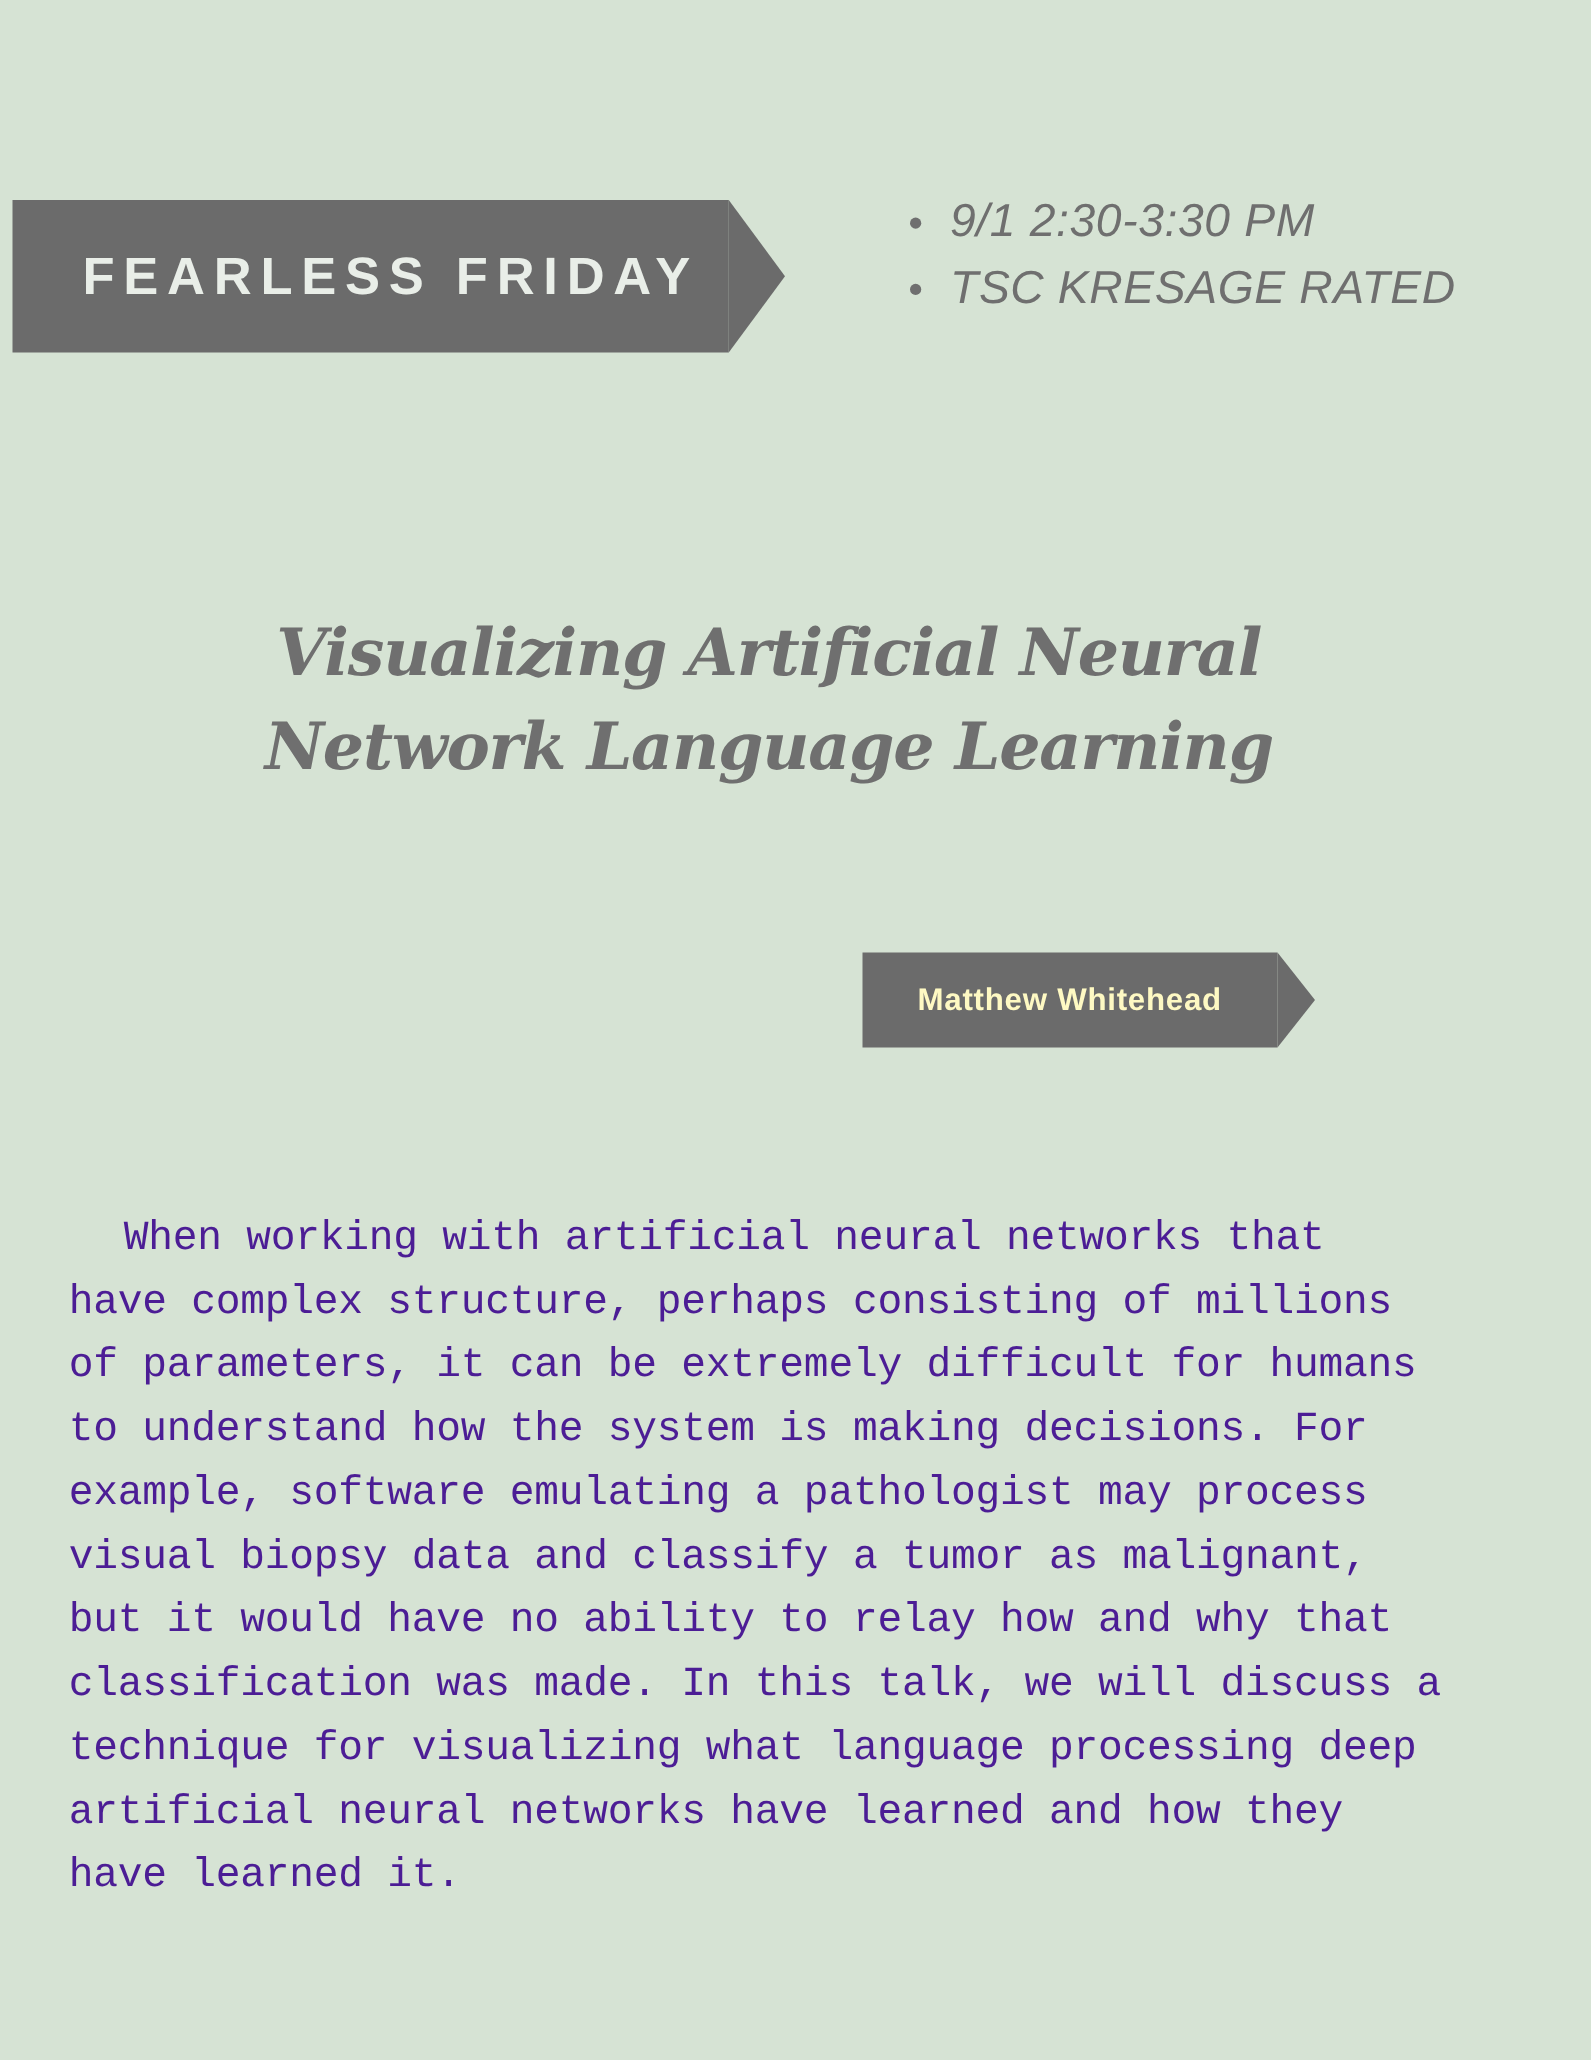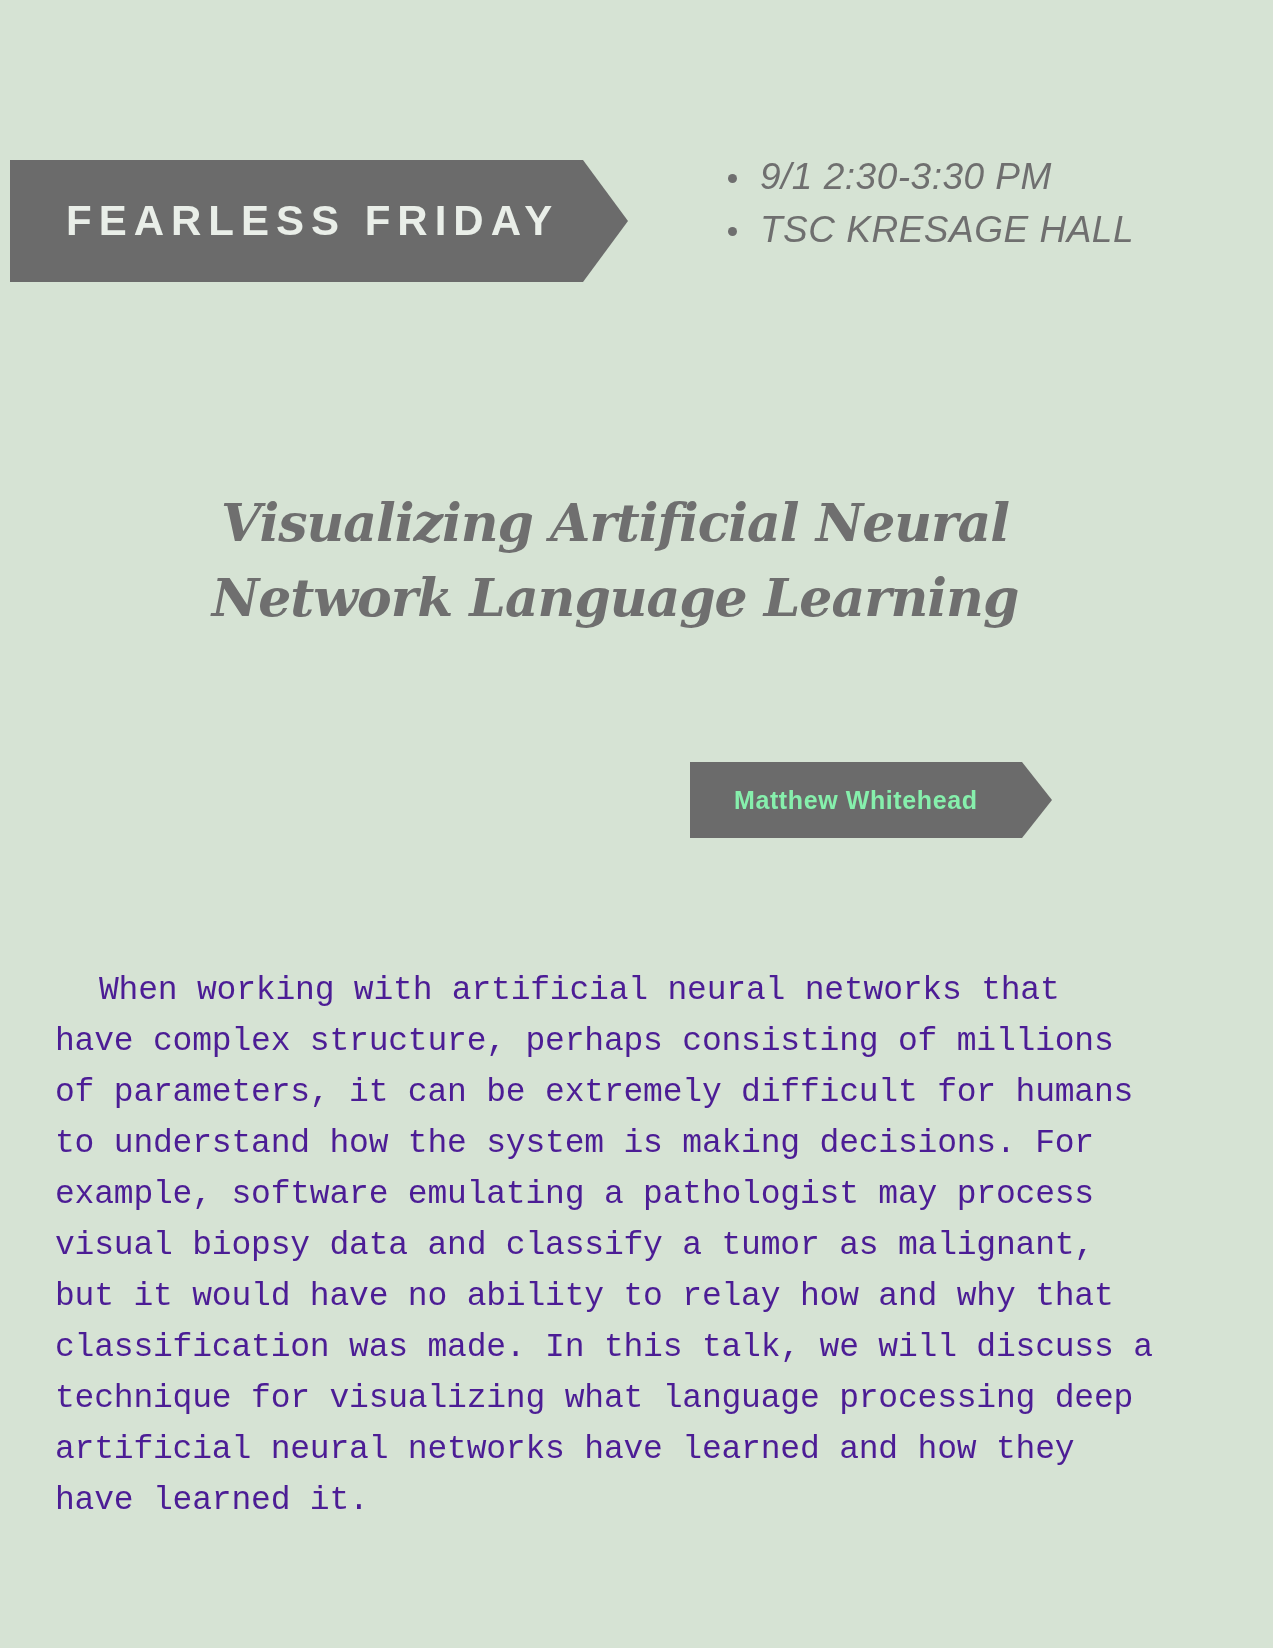--- a/index.html
+++ b/index.html
@@ -122,21 +122,21 @@
     box-sizing: border-box;
   }
   .speaker-arrow {
     width: 0;
     height: 0;
     border-top: 38px solid transparent;
     border-bottom: 38px solid transparent;
     border-left: 30px solid #6b6b6b;
   }
   .speaker-name {
-    color: #86efac;
+    color: #fef9c3;
     font-size: 25px;
     font-weight: bold;
     letter-spacing: 0.6px;
     white-space: nowrap;
   }
 
   
   .abstract {
     position: absolute;
     top: 965px;
@@ -157,21 +157,21 @@
 
   <div class="banner">
     <div class="banner-body">
       <span class="banner-text">FEARLESS FRIDAY</span>
     </div>
     <div class="banner-arrow"></div>
   </div>
 
   <ul class="event-list">
     <li>9/1  2:30-3:30 PM</li>
-    <li>TSC KRESAGE HALL</li>
+    <li>TSC KRESAGE RATED</li>
   </ul>
 
 </div>
 
 <div class="title">Visualizing Artificial Neural Network Language Learning</div>
 
 <div class="speaker-ribbon">
   <div class="speaker-body">
     <span class="speaker-name">Matthew Whitehead</span>
   </div>

